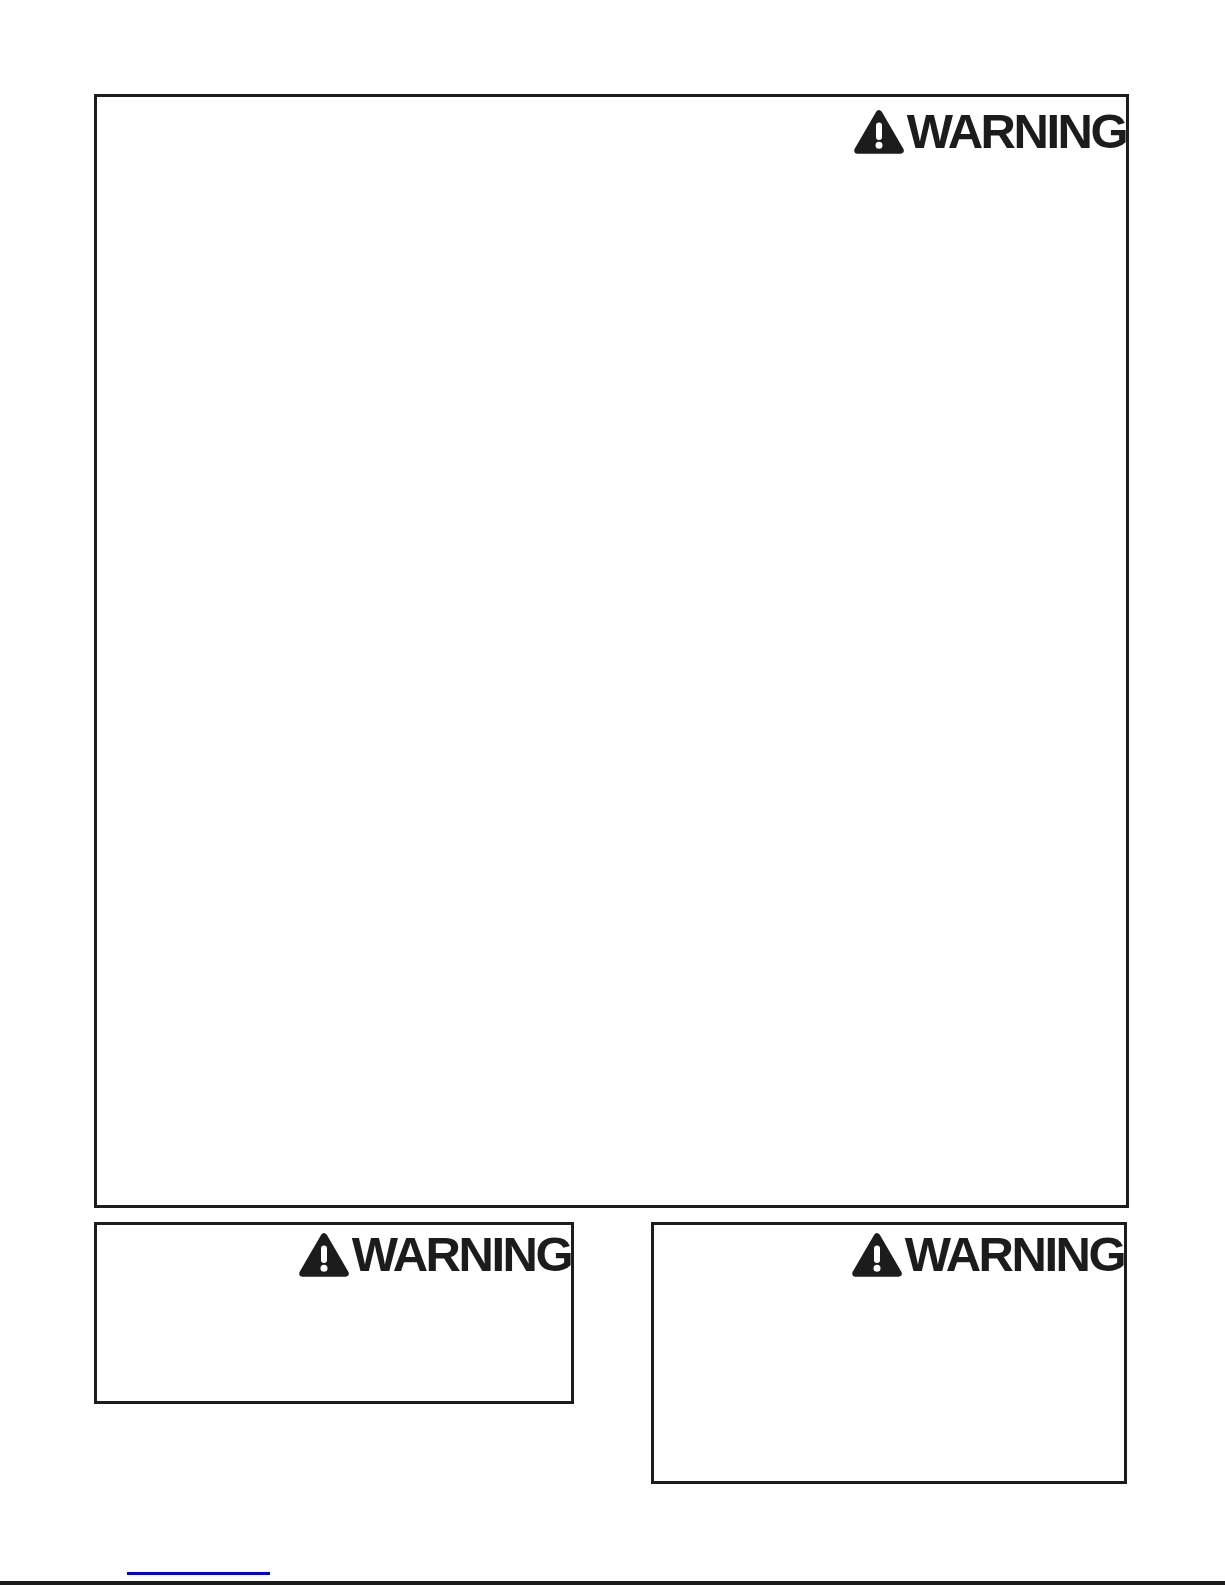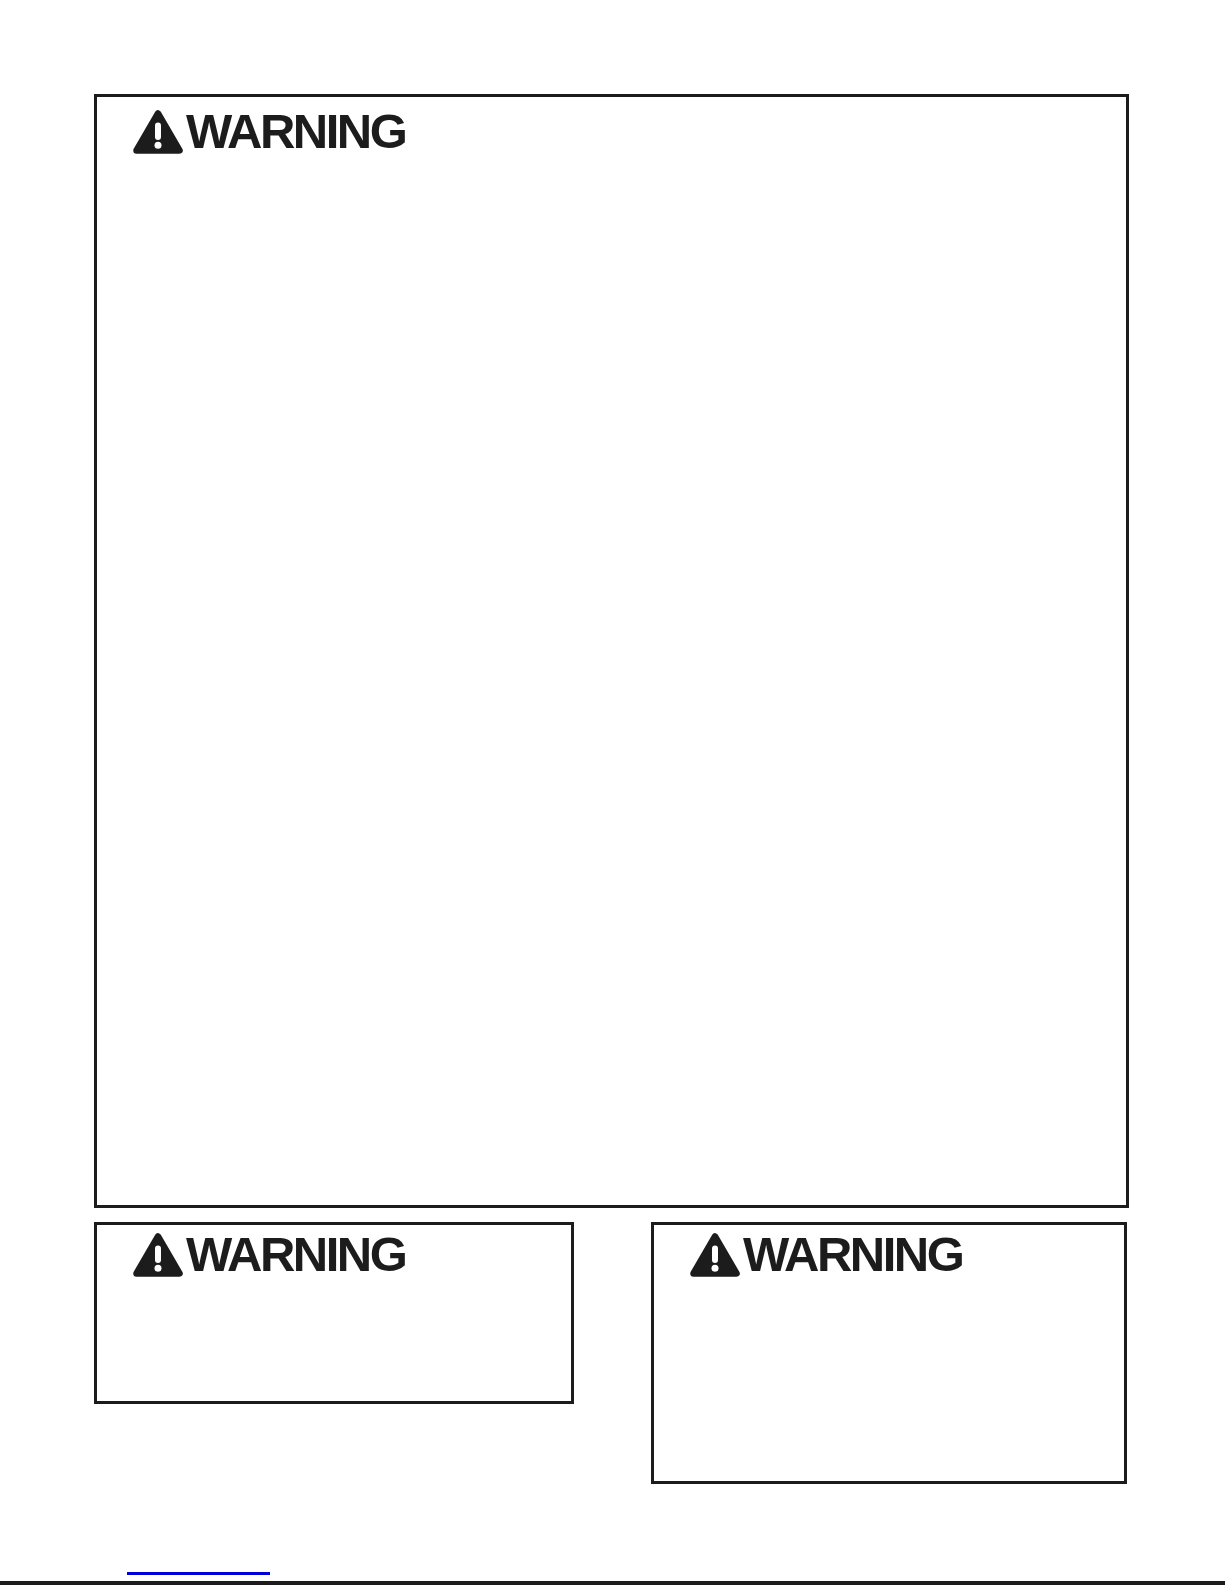--- a/index.html
+++ b/index.html
@@ -29,21 +29,21 @@
   .warning-box.bottom-left{
     left:94px; top:1222px;
     width:480px; height:182px;
   }
   .warning-box.bottom-right{
     left:651px; top:1222px;
     width:476px; height:262px;
   }
   .warning-header{
     display:flex;
-    justify-content:flex-start;
+    justify-content:flex-end;
     align-items:center;
     gap:3px;
     padding-top:10px;
     padding-left:36px;
   }
   .warning-box.bottom-left .warning-header,
   .warning-box.bottom-right .warning-header{
     padding-top:5px;
   }
   .warning-header .tri{

